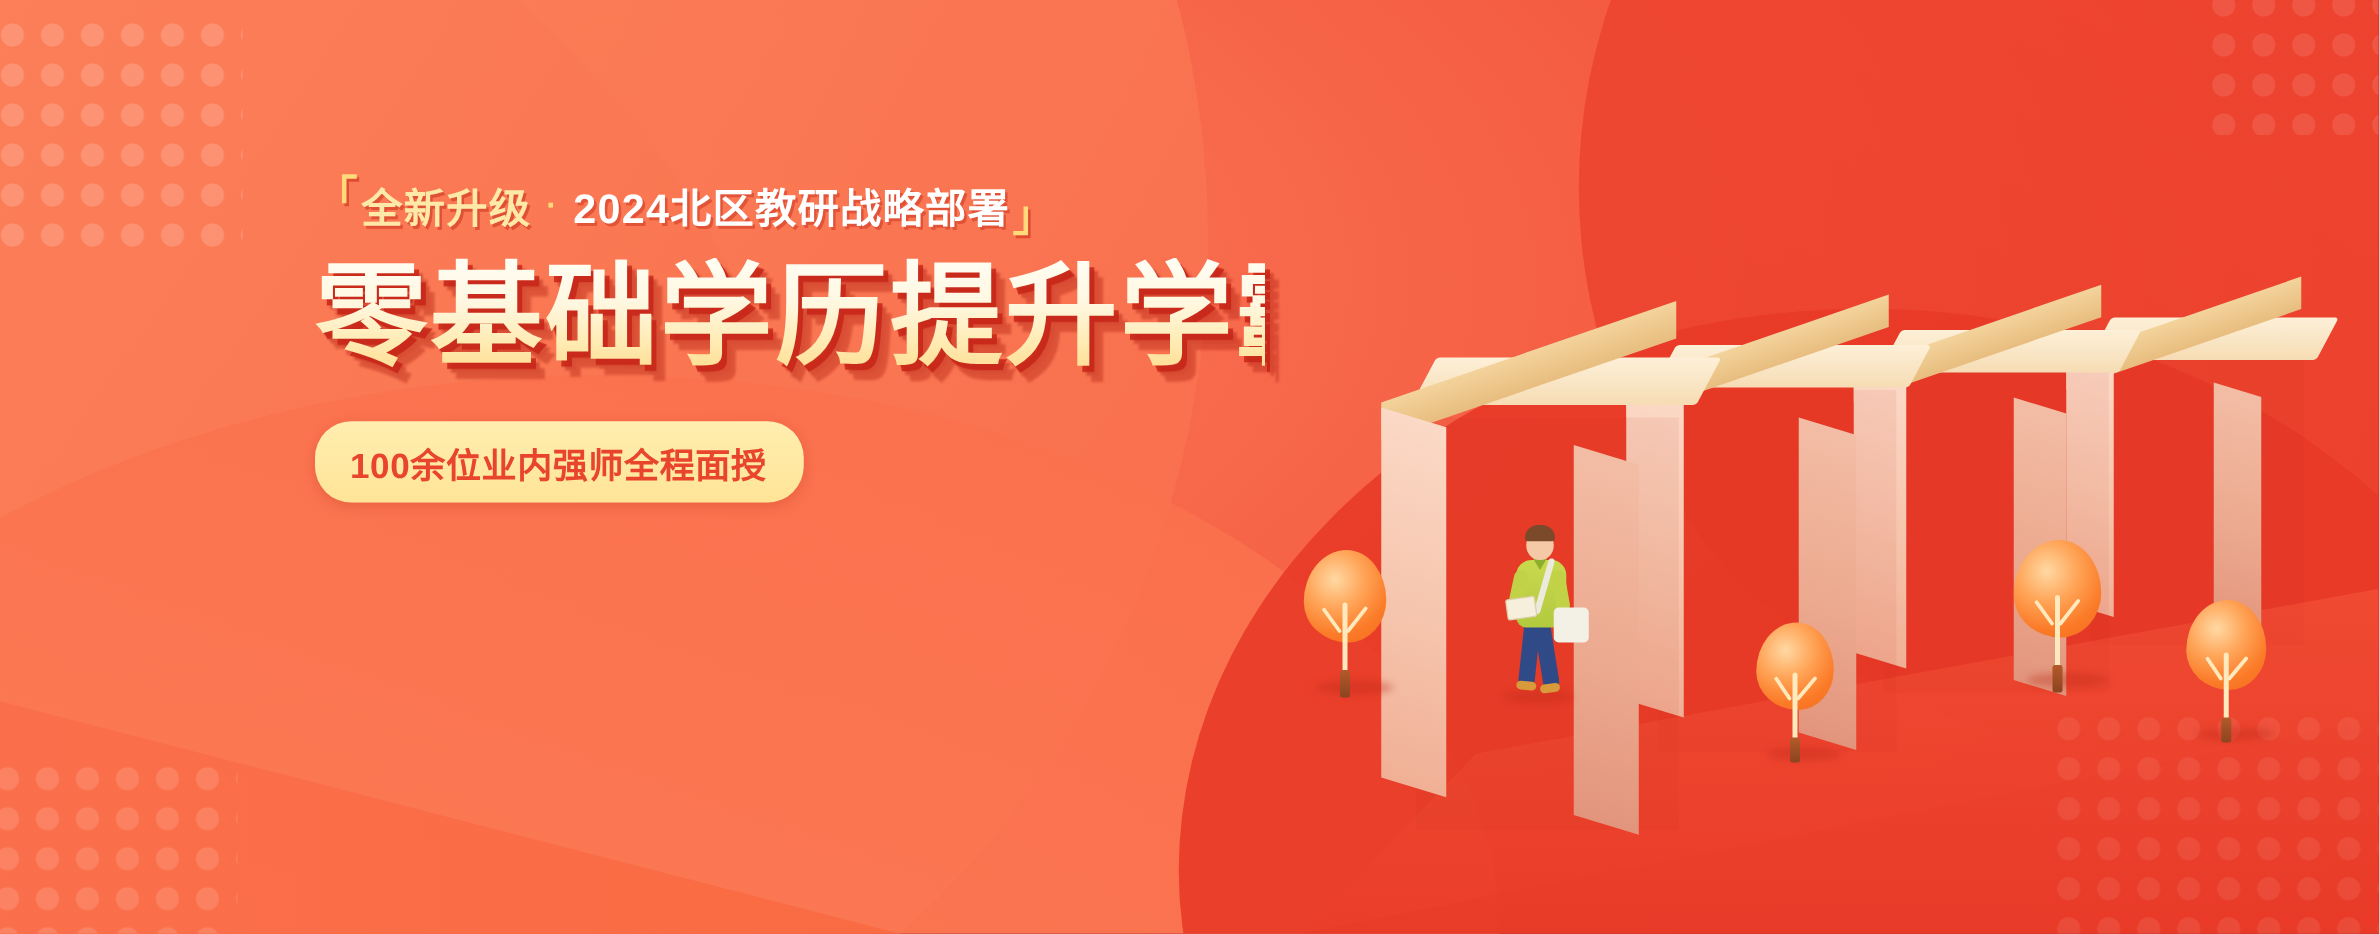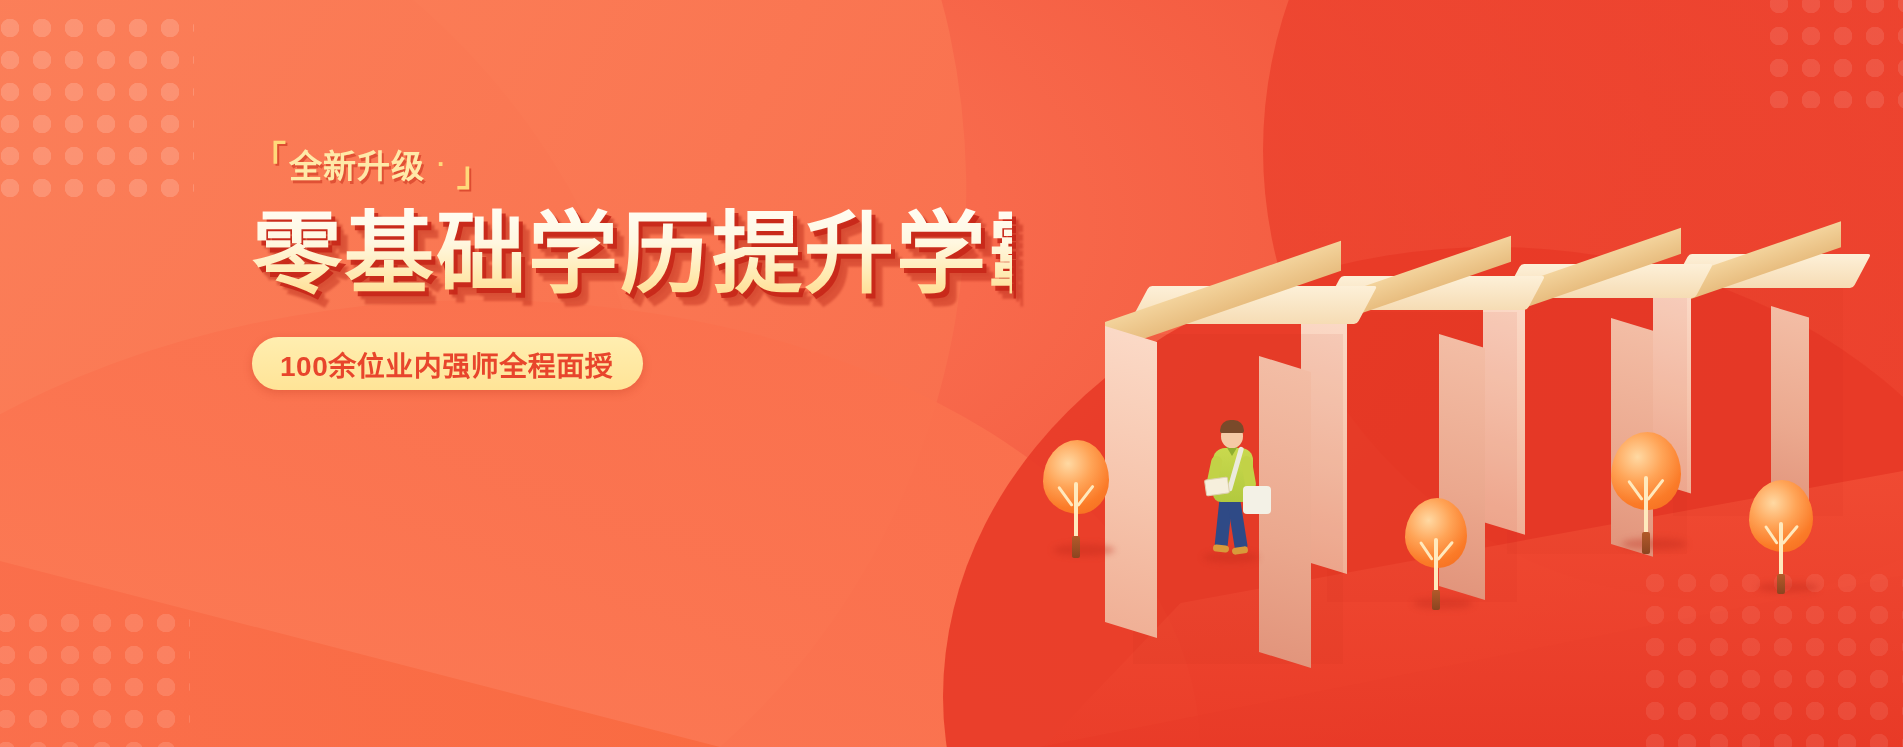--- a/index.html
+++ b/index.html
@@ -154,21 +154,21 @@
     filter:
       drop-shadow(4px 5px 0 rgba(197,36,22,.85))
       drop-shadow(7px 8px 1px rgba(176,28,16,.45));
     font-family: Liberation Serif, serif;
   }
 
   .pillrow{
     margin-top:34px;
     display:inline-flex;
     align-items:center;
-    height:53px;
+    height:65px;
     border-radius:29px;
     background:linear-gradient(180deg,#ffeeb0 0%, #ffe497 100%);
     padding:0 8px 0 28px;
     box-shadow:0 3px 10px rgba(170,30,15,.22);
     white-space:nowrap;
   }
   .pill-left{
     color:#e8452c;
     font-size:28px;
     font-weight:800;
@@ -382,20 +382,21 @@
       <div class="trunk" style="left:28px; top:94px; width:8px; height:20px;"></div>
     </div>
   </div>
 
   <div class="content">
 
     <div class="eyebrow">
       <span class="brk">「</span>
       <span class="eyebrow-gold">全新升级</span>
       <span class="eyebrow-dot">·</span>
+      <span class="eyebrow-white">2024北区教研战略部署</span>
       <span class="brk close">」</span>
     </div>
 
     <div class="headline">零基础学历提升学霸班</div>
 
     <div class="pillrow">
       <span class="pill-left">100余位业内强师全程面授</span>
     </div>
 
   </div>

